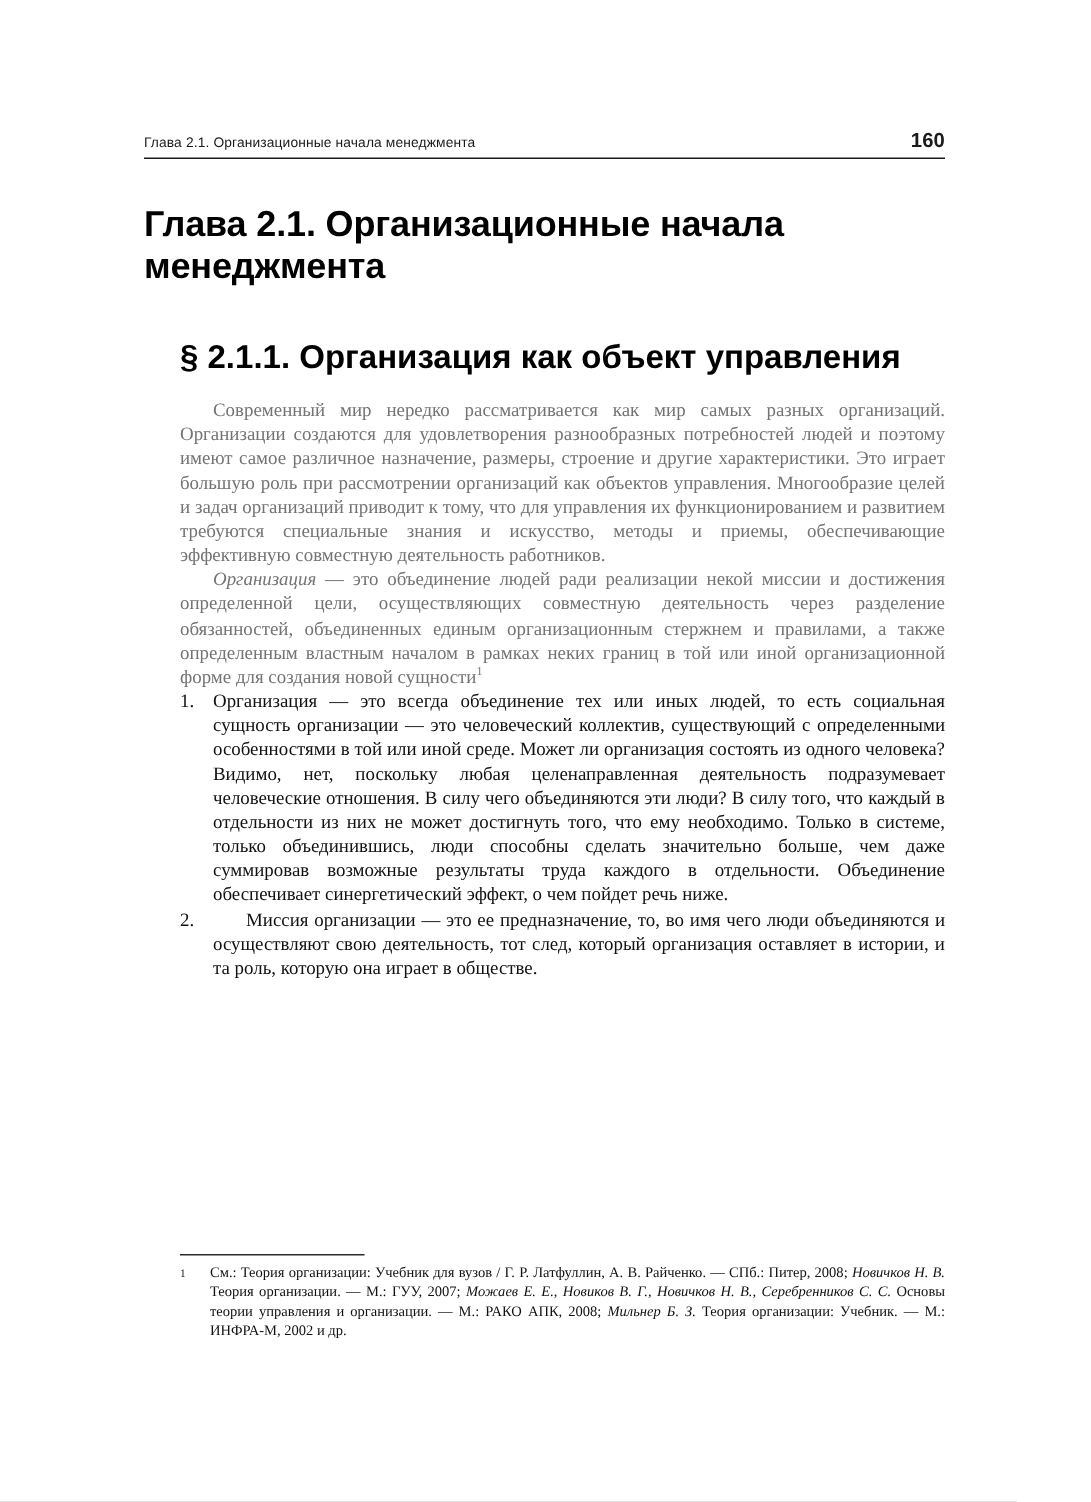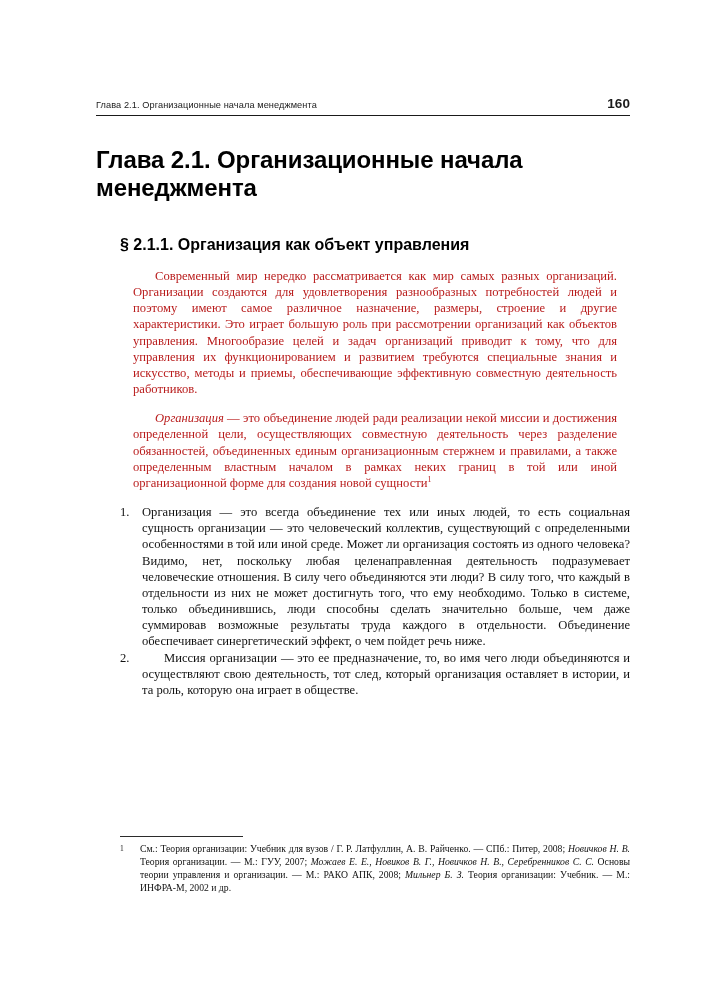--- a/index.html
+++ b/index.html
@@ -16,21 +16,21 @@
   .page {
     position: relative;
     width: 727px;
     height: 1001px;
     background: #ffffff;
     box-sizing: border-box;
   }
   .page-inner {
     position: absolute;
     left: 96px;
-    top: 96px;
+    top: 86px;
     width: 534px;
   }
   
   .runhead {
     display: flex;
     align-items: baseline;
     justify-content: space-between;
     font-family: "Liberation Sans", sans-serif;
     font-size: 9.2px;
     color: #1a1a1a;
@@ -51,37 +51,37 @@
     font-weight: bold;
     font-size: 24px;
     line-height: 1.16;
     margin: 30px 0 0 0;
     color: #000;
     letter-spacing: -0.1px;
   }
   h2.section {
     font-family: "Liberation Sans", sans-serif;
     font-weight: bold;
-    font-size: 16px;
+    font-size: 22px;
     line-height: 1.2;
     margin: 33px 0 0 0;
     padding-left: 24px;
     color: #000;
   }
   .body-block {
     margin-top: 14px;
     padding-left: 24px;
   }
   p.para {
-    margin: 13px;
+    margin: 0;
     font-size: 12.6px;
     line-height: 1.285;
     text-align: justify;
     text-indent: 22px;
-    color: #b91c1c;
+    color: #737373;
     hyphens: manual;
   }
   .it { font-style: italic; }
   sup.fn {
     font-size: 8px;
     vertical-align: super;
     line-height: 0;
   }
   
   ol.numlist {

